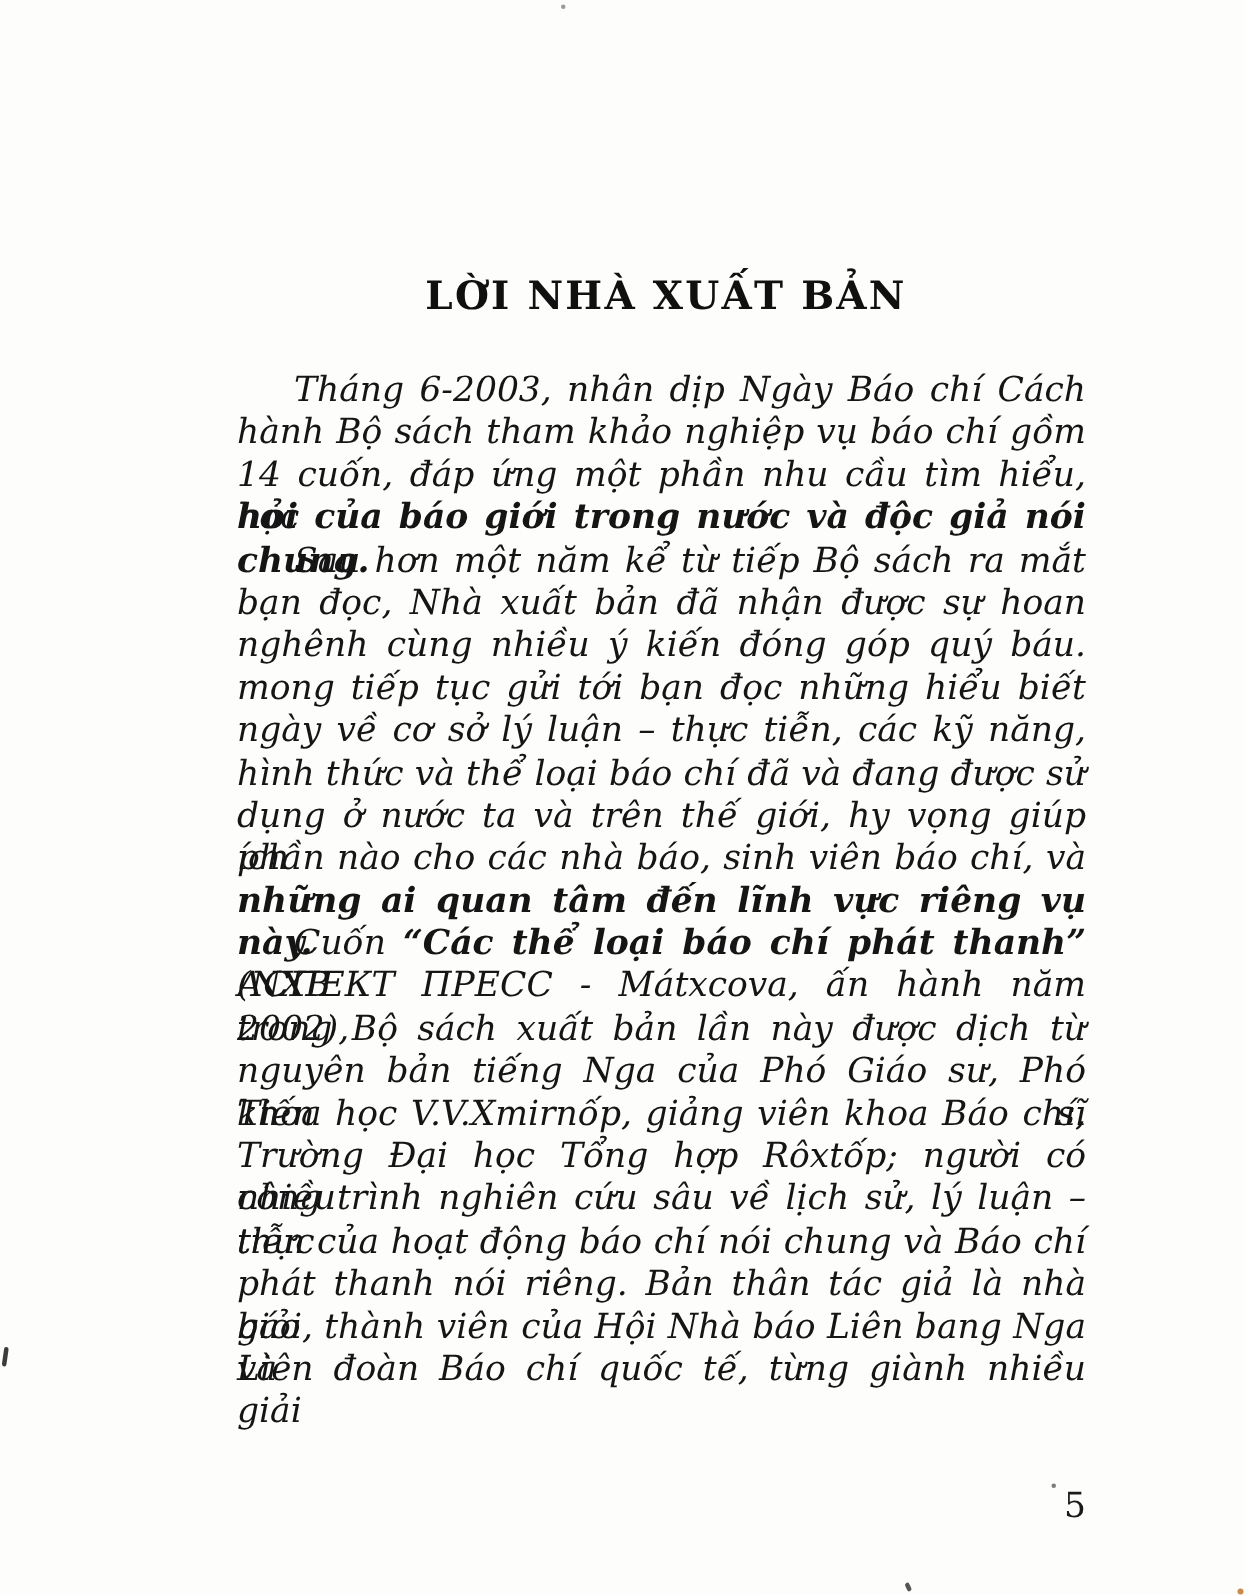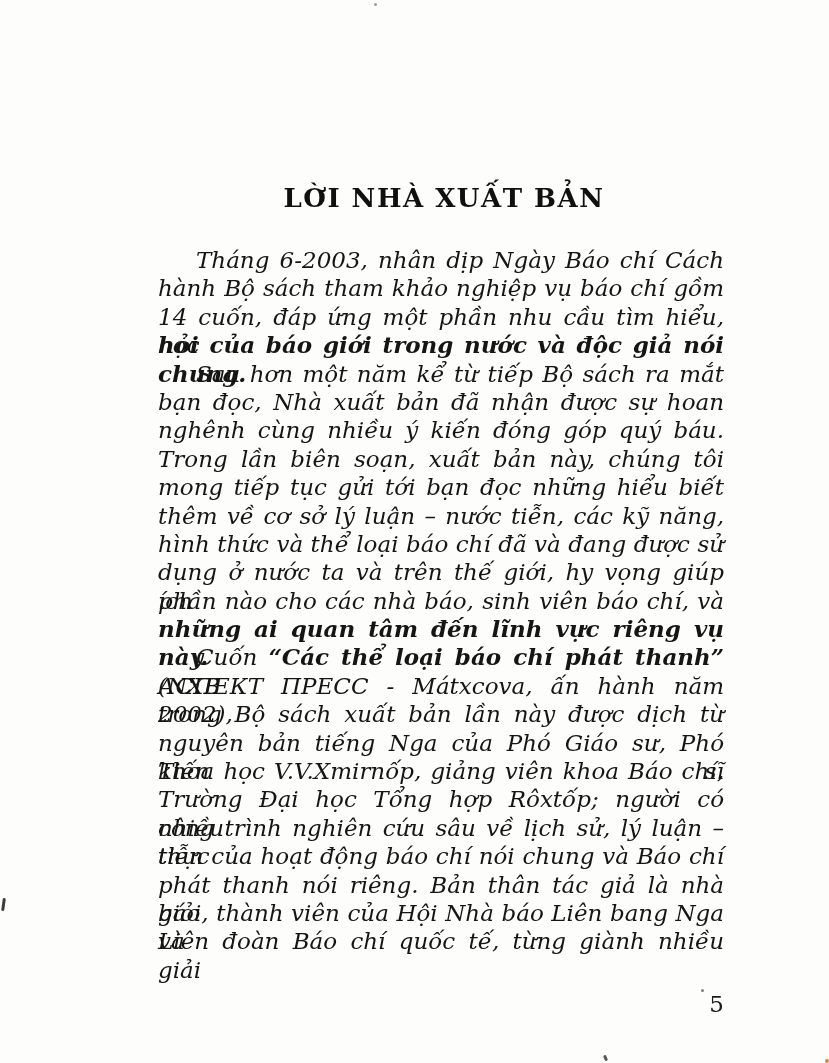--- a/index.html
+++ b/index.html
@@ -65,23 +65,22 @@
   <h1 class="title">LỜI NHÀ XUẤT BẢN</h1>
 
   <div class="body-text" id="body-text">
       <div class="line indent"><span>Tháng 6-2003, nhân dịp Ngày Báo chí Cách</span></div>
       <div class="line"><span>hành Bộ sách tham khảo nghiệp vụ báo chí gồm</span></div>
       <div class="line"><span>14 cuốn, đáp ứng một phần nhu cầu tìm hiểu, học</span></div>
       <div class="line no-just"><span>hỏi của báo giới trong nước và độc giả nói chung.</span></div>
       <div class="line indent"><span>Sau hơn một năm kể từ tiếp Bộ sách ra mắt</span></div>
       <div class="line"><span>bạn đọc, Nhà xuất bản đã nhận được sự hoan</span></div>
       <div class="line"><span>nghênh cùng nhiều ý kiến đóng góp quý báu.</span></div>
-      <div class="line"><span>Trong lần biên soạn, xuất bản này, chúng tôi</span></div>
       <div class="line"><span>mong tiếp tục gửi tới bạn đọc những hiểu biết</span></div>
-      <div class="line"><span>thêm về cơ sở lý luận – nước tiễn, các kỹ năng,</span></div>
+      <div class="line"><span>ngày về cơ sở lý luận – thực tiễn, các kỹ năng,</span></div>
       <div class="line"><span>hình thức và thể loại báo chí đã và đang được sử</span></div>
       <div class="line"><span>dụng ở nước ta và trên thế giới, hy vọng giúp ích</span></div>
       <div class="line"><span>phần nào cho các nhà báo, sinh viên báo chí, và</span></div>
       <div class="line no-just"><span>những ai quan tâm đến lĩnh vực riêng vụ này.</span></div>
       <div class="line indent"><span>Cuốn </span><span class="bold">“Các thể loại báo chí phát thanh”</span><span> (NXB</span></div>
       <div class="line"><span>АСПЕКТ ПРЕСС - Mátxcova, ấn hành năm 2002),</span></div>
       <div class="line"><span>trong Bộ sách xuất bản lần này được dịch từ</span></div>
       <div class="line"><span>nguyên bản tiếng Nga của Phó Giáo sư, Phó Tiến sĩ</span></div>
       <div class="line"><span>khoa học V.V.Xmirnốp, giảng viên khoa Báo chí,</span></div>
       <div class="line"><span>Trường Đại học Tổng hợp Rôxtốp; người có nhiều</span></div>

